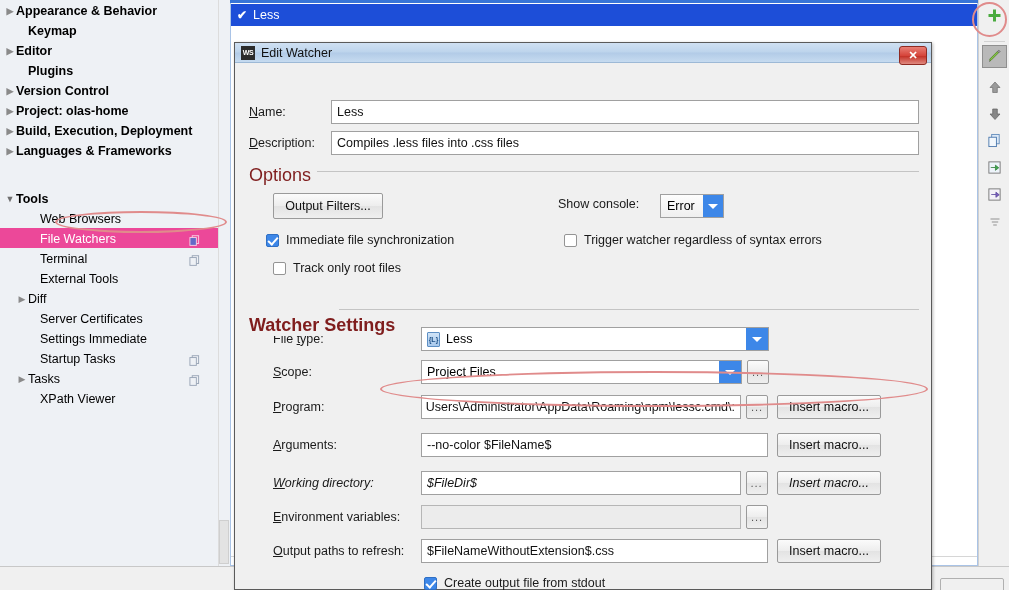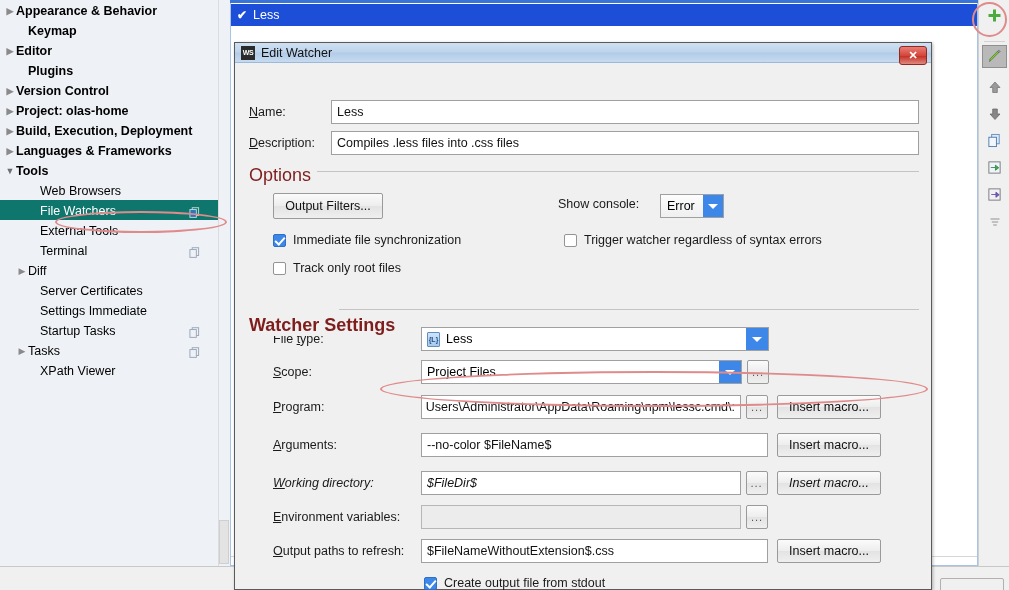--- a/index.html
+++ b/index.html
@@ -39,21 +39,21 @@
     display: inline-block;
     width: 12px;
     color: #8a8a8a;
     font-size: 9px;
     text-align: center;
     vertical-align: middle;
   }
   .tree-item .arrow.open { color: #6f6f6f; }
   .tree-item .lbl { vertical-align: middle; }
   .tree-item.selected {
-    background: #0f766e;
+    background: #ec4899;
     color: #ffffff;
   }
   .copy-badge {
     position: absolute;
     right: 18px; top: 4px;
     width: 11px; height: 11px;
     opacity: .75;
   }
   .tree-scroll-col {
     position: absolute; left: 218px; top: 0; width: 12px; height: 566px;
@@ -302,31 +302,31 @@
 
   <div class="tree-panel" id="tree-panel">
       <div class="tree-item bold" style="padding-left: 4px;"><span class="arrow">▶</span><span class="lbl">Appearance &amp; Behavior</span></div>
       <div class="tree-item bold" style="padding-left: 16px;"><span class="arrow">&nbsp;</span><span class="lbl">Keymap</span></div>
       <div class="tree-item bold" style="padding-left: 4px;"><span class="arrow">▶</span><span class="lbl">Editor</span></div>
       <div class="tree-item bold" style="padding-left: 16px;"><span class="arrow">&nbsp;</span><span class="lbl">Plugins</span></div>
       <div class="tree-item bold" style="padding-left: 4px;"><span class="arrow">▶</span><span class="lbl">Version Control</span></div>
       <div class="tree-item bold" style="padding-left: 4px;"><span class="arrow">▶</span><span class="lbl">Project: olas-home</span></div>
       <div class="tree-item bold" style="padding-left: 4px;"><span class="arrow">▶</span><span class="lbl">Build, Execution, Deployment</span></div>
       <div class="tree-item bold" style="padding-left: 4px;"><span class="arrow">▶</span><span class="lbl">Languages &amp; Frameworks</span></div>
-      <div class="tree-item bold" style="padding-left: 4px;"><span class="arrow open">▼</span><span class="lbl">Tools</span></div>
+      <div class="tree-item bold" style="padding-left: 4px; margin-top: 28px;"><span class="arrow open">▼</span><span class="lbl">Tools</span></div>
       <div class="tree-item" style="padding-left: 28px;"><span class="arrow">&nbsp;</span><span class="lbl">Web Browsers</span></div>
       <div class="tree-item selected" style="padding-left: 28px;"><span class="arrow">&nbsp;</span><span class="lbl">File Watchers</span><span class="copy-badge"><svg width="11" height="11" viewBox="0 0 12 12">
             <rect x="3.5" y="0.8" width="7" height="8.5" fill="none" stroke="#ffffff" stroke-width="1"></rect>
             <rect x="1" y="2.8" width="7" height="8.5" fill="#3875d7" stroke="#ffffff" stroke-width="1"></rect>
           </svg></span></div>
-      <div class="tree-item" style="padding-left: 28px;"><span class="arrow">&nbsp;</span><span class="lbl">External Tools</span></div>
       <div class="tree-item" style="padding-left: 28px;"><span class="arrow">&nbsp;</span><span class="lbl">Terminal</span><span class="copy-badge"><svg width="11" height="11" viewBox="0 0 12 12">
             <rect x="3.5" y="0.8" width="7" height="8.5" fill="none" stroke="#7b8aa0" stroke-width="1"></rect>
             <rect x="1" y="2.8" width="7" height="8.5" fill="#eef1f5" stroke="#7b8aa0" stroke-width="1"></rect>
           </svg></span></div>
+      <div class="tree-item" style="padding-left: 28px;"><span class="arrow">&nbsp;</span><span class="lbl">External Tools</span></div>
       <div class="tree-item" style="padding-left: 16px;"><span class="arrow">▶</span><span class="lbl">Diff</span></div>
       <div class="tree-item" style="padding-left: 28px;"><span class="arrow">&nbsp;</span><span class="lbl">Server Certificates</span></div>
       <div class="tree-item" style="padding-left: 28px;"><span class="arrow">&nbsp;</span><span class="lbl">Settings Immediate</span></div>
       <div class="tree-item" style="padding-left: 28px;"><span class="arrow">&nbsp;</span><span class="lbl">Startup Tasks</span><span class="copy-badge"><svg width="11" height="11" viewBox="0 0 12 12">
             <rect x="3.5" y="0.8" width="7" height="8.5" fill="none" stroke="#7b8aa0" stroke-width="1"></rect>
             <rect x="1" y="2.8" width="7" height="8.5" fill="#eef1f5" stroke="#7b8aa0" stroke-width="1"></rect>
           </svg></span></div>
       <div class="tree-item" style="padding-left: 16px;"><span class="arrow">▶</span><span class="lbl">Tasks</span><span class="copy-badge"><svg width="11" height="11" viewBox="0 0 12 12">
             <rect x="3.5" y="0.8" width="7" height="8.5" fill="none" stroke="#7b8aa0" stroke-width="1"></rect>
             <rect x="1" y="2.8" width="7" height="8.5" fill="#eef1f5" stroke="#7b8aa0" stroke-width="1"></rect>
@@ -433,21 +433,21 @@
       <div class="btn" style="position:absolute; left:38px; top:130px; width:110px; height:26px;">
         <span>Output Filters...</span>
       </div>
 
       <div style="position:absolute; left:323px; top:134px;" class="flabel">Show console:</div>
       <div class="small-combo" style="position:absolute; left:425px; top:131px;">
         <span>Error</span>
         <span class="combo-arrow" style="width:20px;height:22px;"></span>
       </div>
 
-      <div class="cb-wrap" style="left:38px; top:170px;">
+      <div class="cb-wrap" style="left:31px; top:170px;">
         <span class="cbox checked"></span>
         <span class="cb-label">Immediate file synchronization</span>
       </div>
 
       <div class="cb-wrap" style="left:329px; top:170px;">
         <span class="cbox"></span>
         <span class="cb-label">Trigger watcher regardless of syntax errors</span>
       </div>
 
       <div class="cb-wrap" style="left:38px; top:198px;">

